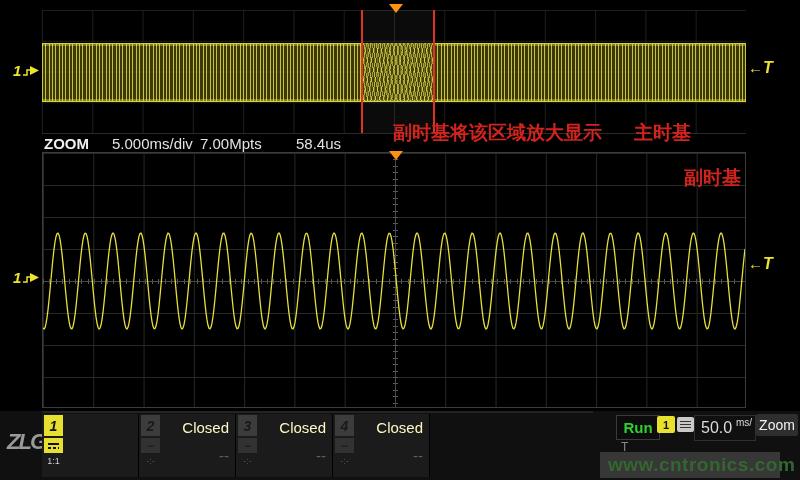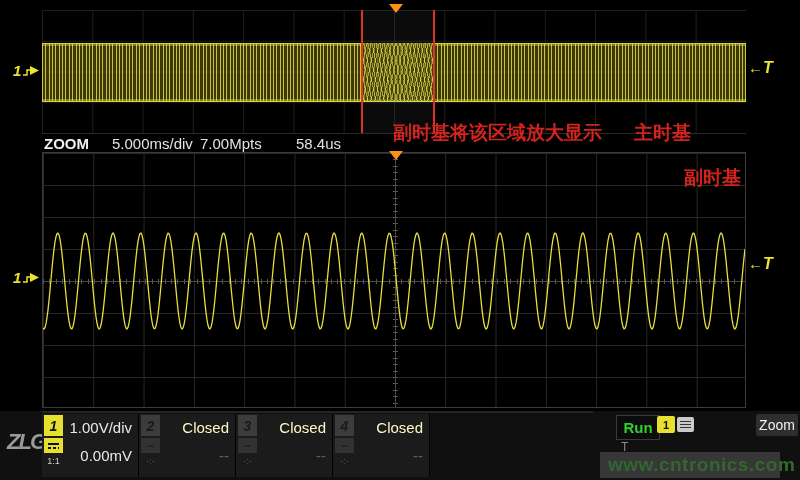--- a/index.html
+++ b/index.html
@@ -181,24 +181,20 @@
 
       <div class="ch-block">
         <div class="ch-badges">
           <div class="ch-num on">1</div>
           <div class="ch-coupling on">
               <div class="dc-solid"></div>
               <div class="dc-dash"></div>
             </div>
           <div class="ch-probe">1:1</div>
         </div>
-        <div class="ch-vals">
-          <div class="ch-row1">1.00V/div</div>
-          <div class="ch-row2">0.00mV</div>
-        </div>
       </div>
 
       <div class="ch-block">
         <div class="ch-badges">
           <div class="ch-num off">2</div>
           <div class="ch-coupling off">−</div>
           <div class="ch-probe dim">-:-</div>
         </div>
         <div class="ch-vals">
           <div class="ch-row1 dim">Closed</div>
@@ -232,19 +228,23 @@
     </div>
 
     <div id="run-btn">Run</div>
     <div id="trig-t">T</div>
     <div id="badge-1">1</div>
     <div id="disp-icon">
         <span></span>
         <span></span>
         <span></span>
       </div>
+    <div id="tb-btn">
+      <span id="tb-val">50.0</span>
+      <span id="tb-unit">ms/</span>
+    </div>
     <div id="zoom-btn">Zoom</div>
     <div id="watermark-band">
       <span id="watermark">www.cntronics.com</span>
     </div>
   </div>
 
 </div>
 
 </body></html>

